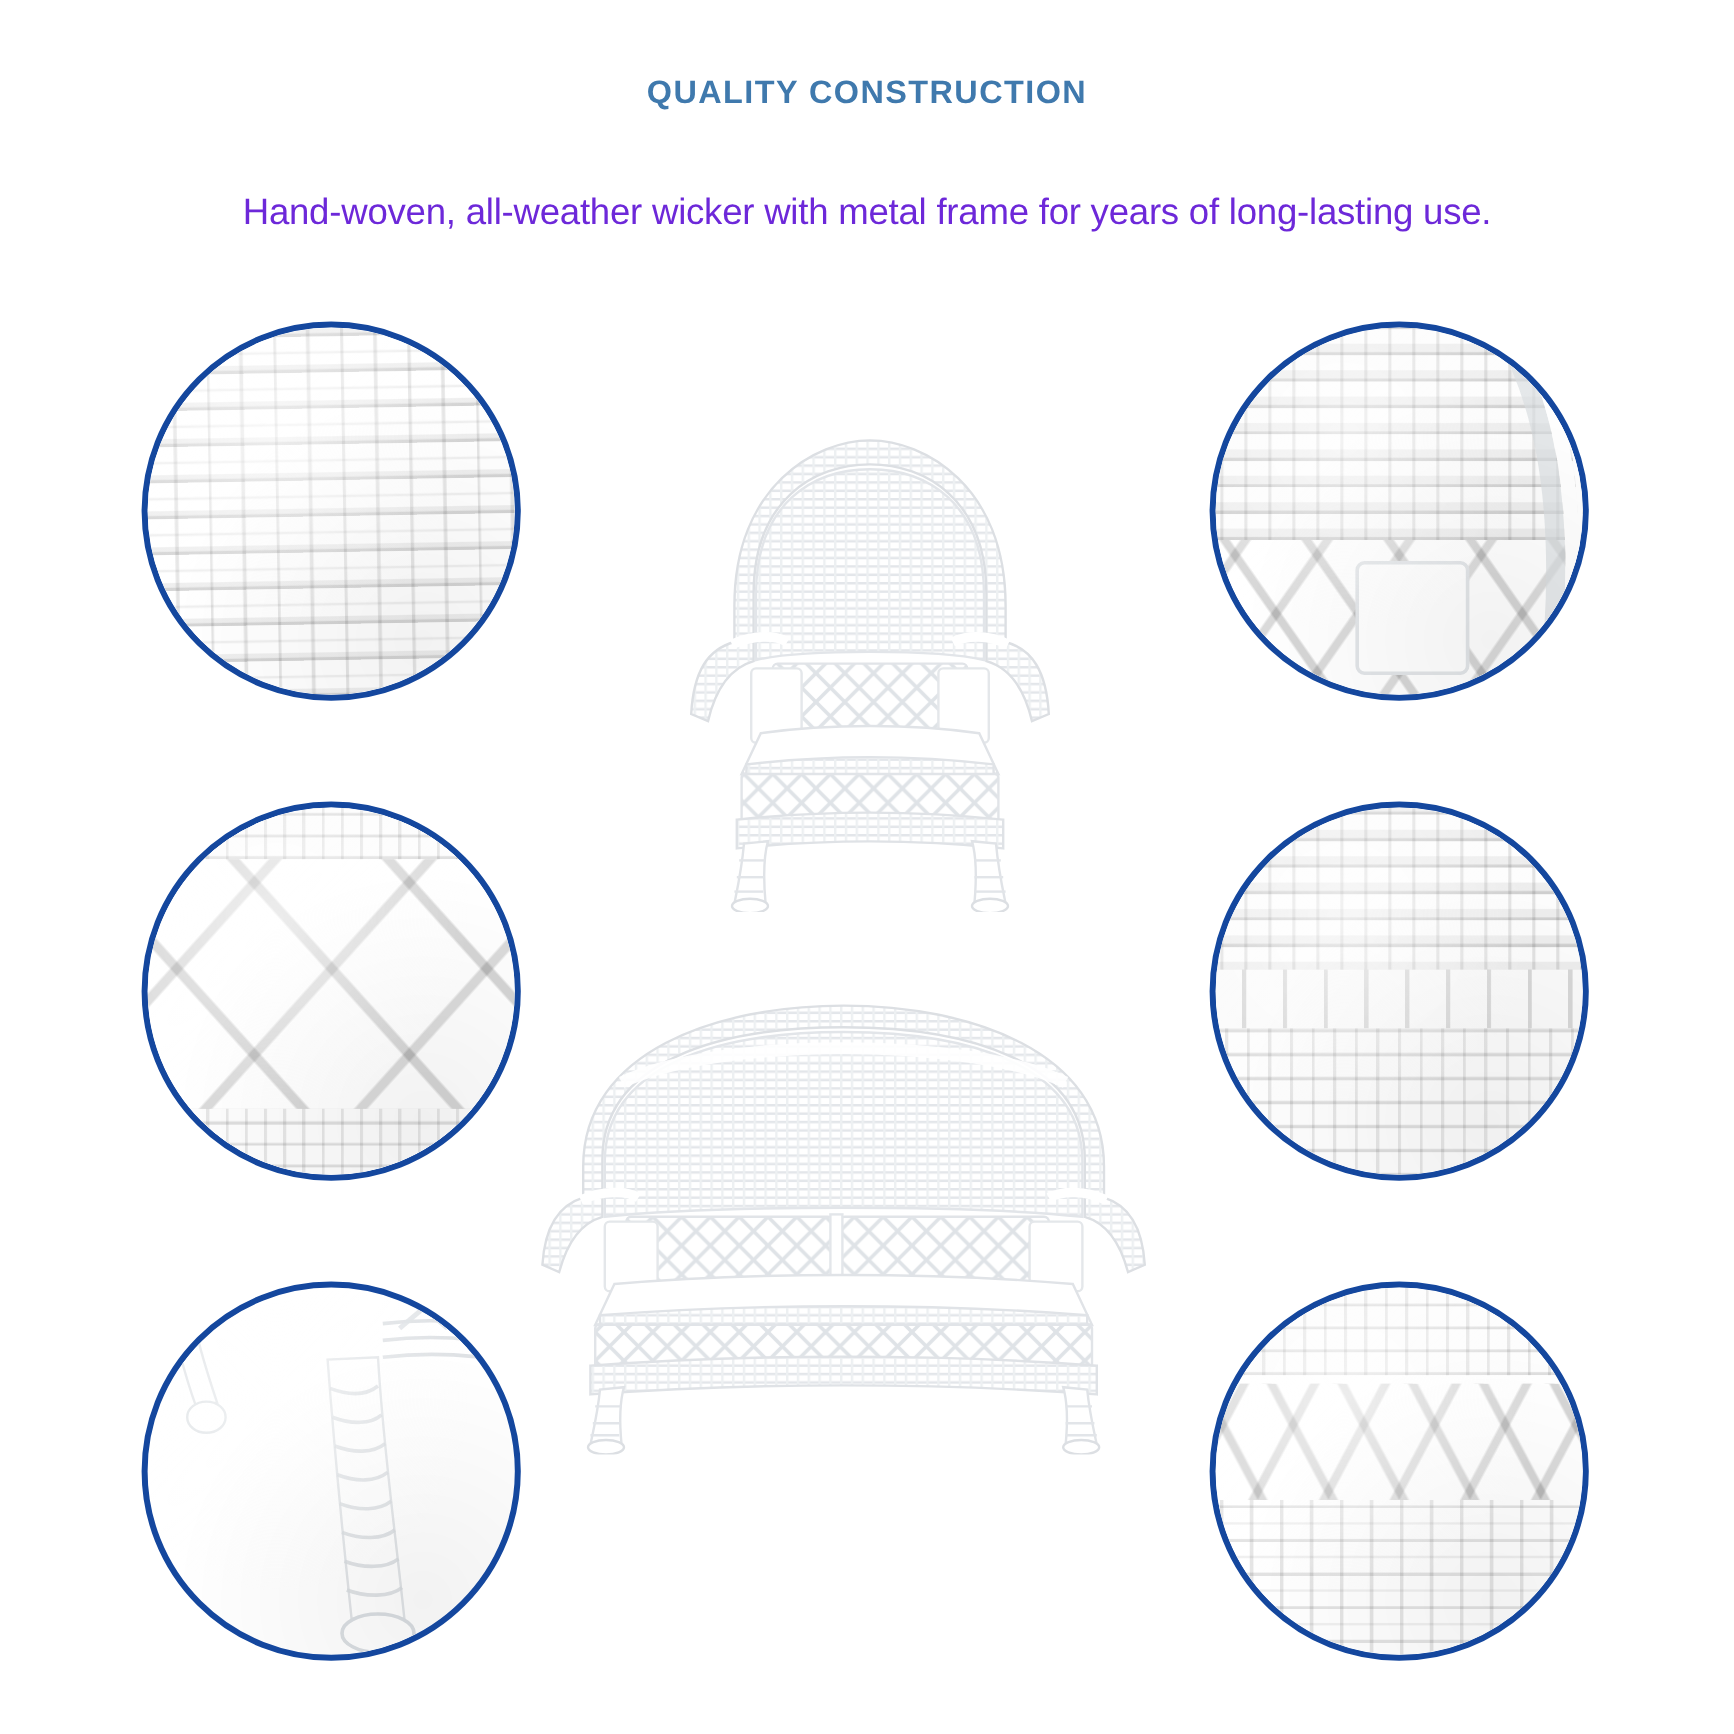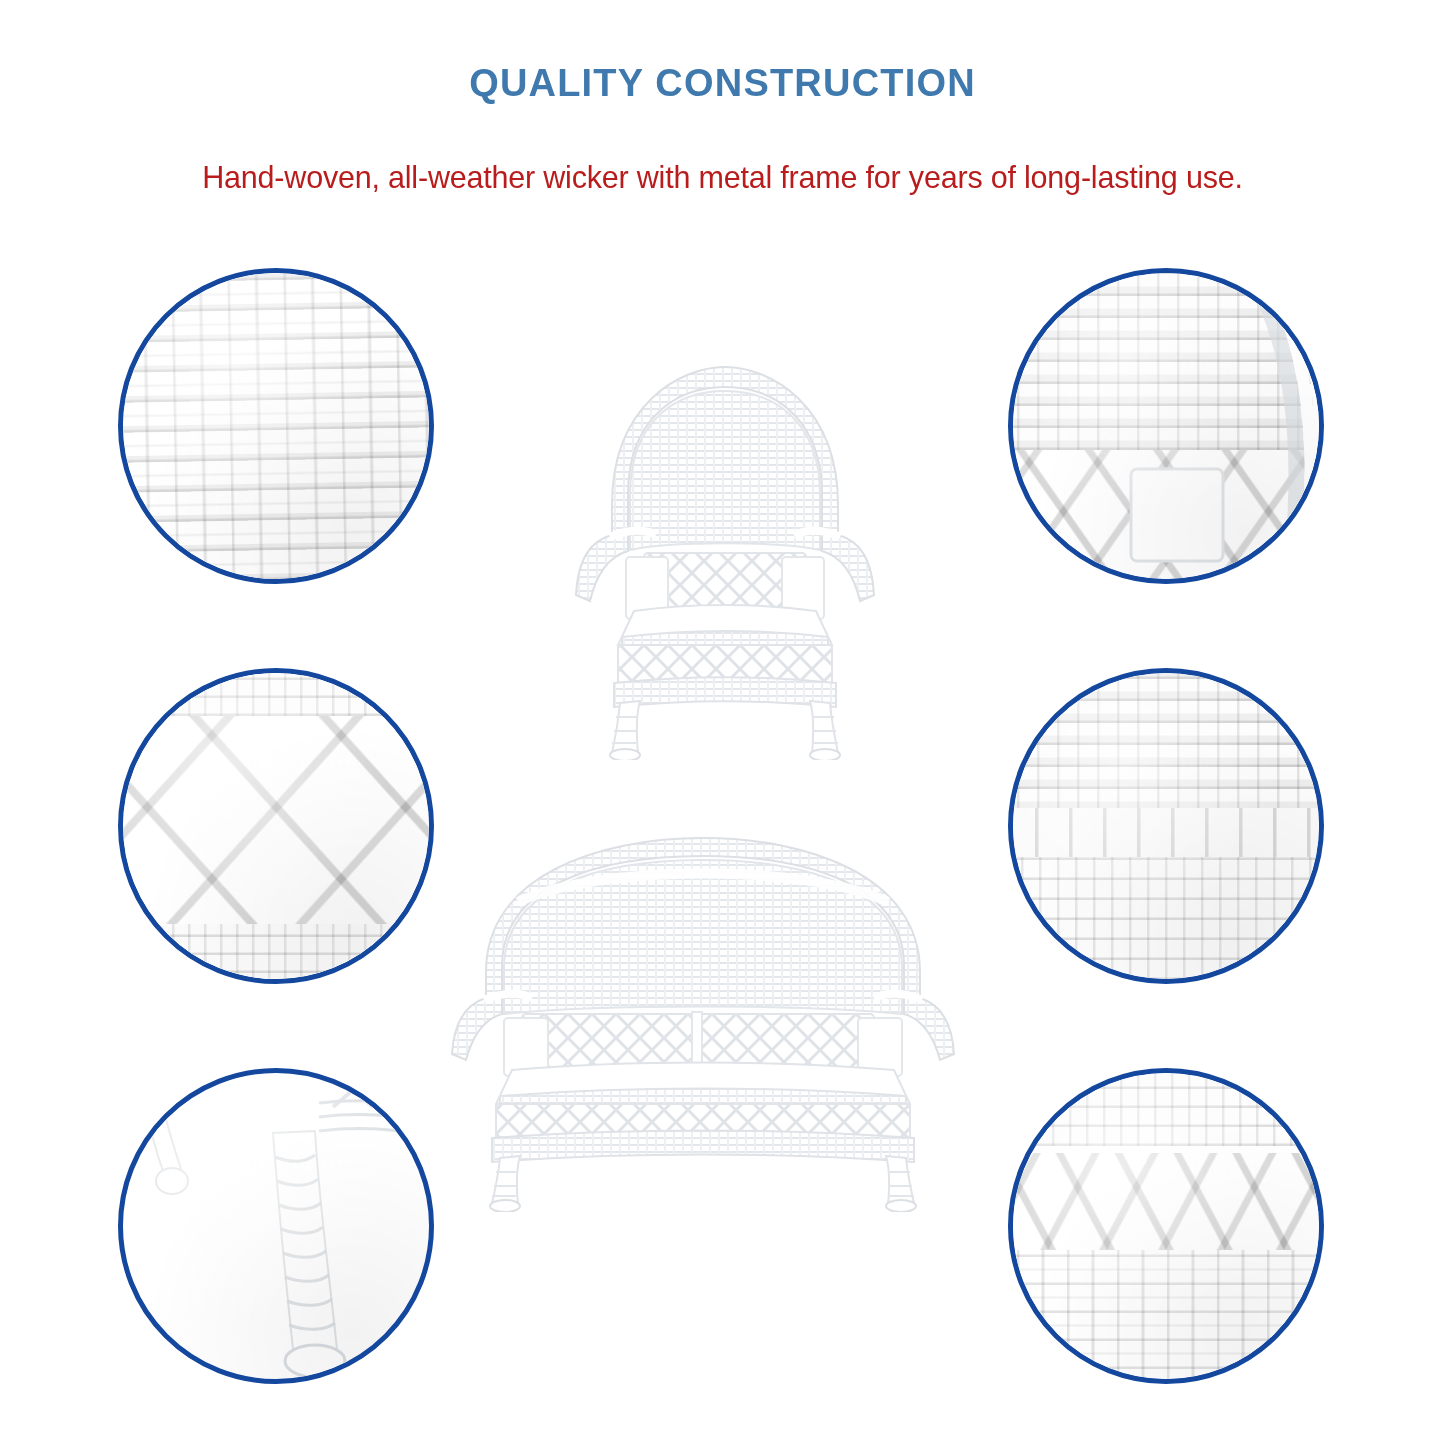--- a/index.html
+++ b/index.html
@@ -21,34 +21,34 @@
     height: 1445px;
   }
 
   
   .title {
     position: absolute;
     top: 62px;
     left: 0;
     width: 1445px;
     text-align: center;
-    font-size: 38px;
+    font-size: 27px;
     font-weight: bold;
     letter-spacing: 1.2px;
     color: #3f79ad;
   }
   .subtitle {
     position: absolute;
     top: 160px;
     left: 0;
     width: 1445px;
     text-align: center;
     font-size: 30.5px;
     font-weight: normal;
-    color: #b91c1c;
+    color: #6d28d9;
     letter-spacing: -0.2px;
   }
 
   
   .circle {
     position: absolute;
     border-radius: 50%;
     border: 5px solid #14479e;
     background: #ffffff;
     overflow: hidden;

